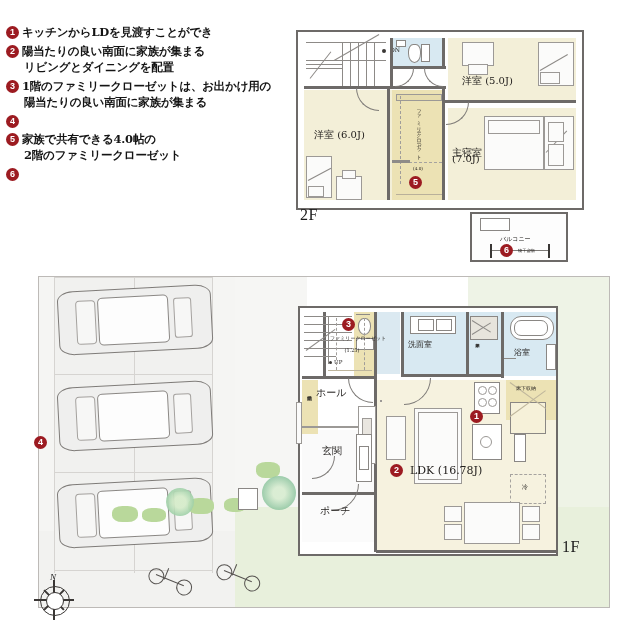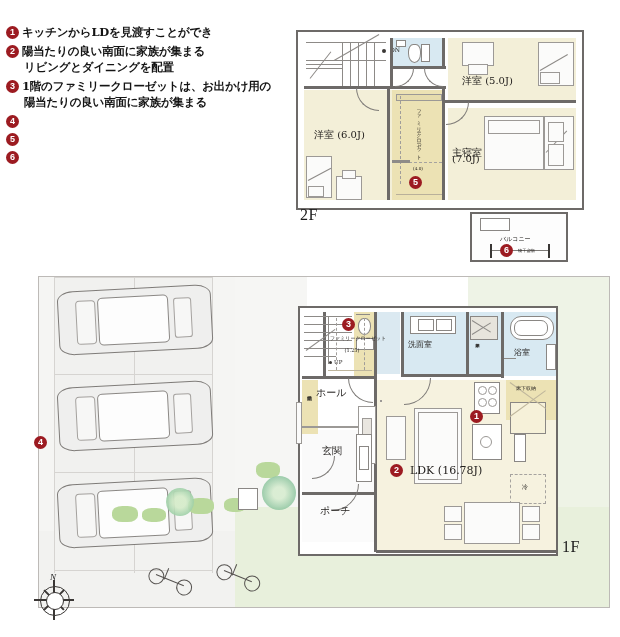--- a/index.html
+++ b/index.html
@@ -105,20 +105,24 @@
       <div class="feat-text">
         <div>1階のファミリークローゼットは、お出かけ用の</div>
         <div class="ind">陽当たりの良い南面に家族が集まる</div>
       </div>
     </div>
     <div class="feat">
       <span class="badge">4</span>
     </div>
     <div class="feat">
       <span class="badge">5</span>
+      <div class="feat-text">
+        <div>家族で共有できる4.0帖の</div>
+        <div class="ind">2階のファミリークローゼット</div>
+      </div>
     </div>
     <div class="feat">
       <span class="badge">6</span>
     </div>
   </div>
 
 <div id="plan2f" class="plan">
   <div class="frame"></div>
 
   <div class="room tatami" style="left:8px;top:60px;width:92px;height:110px;"></div>

